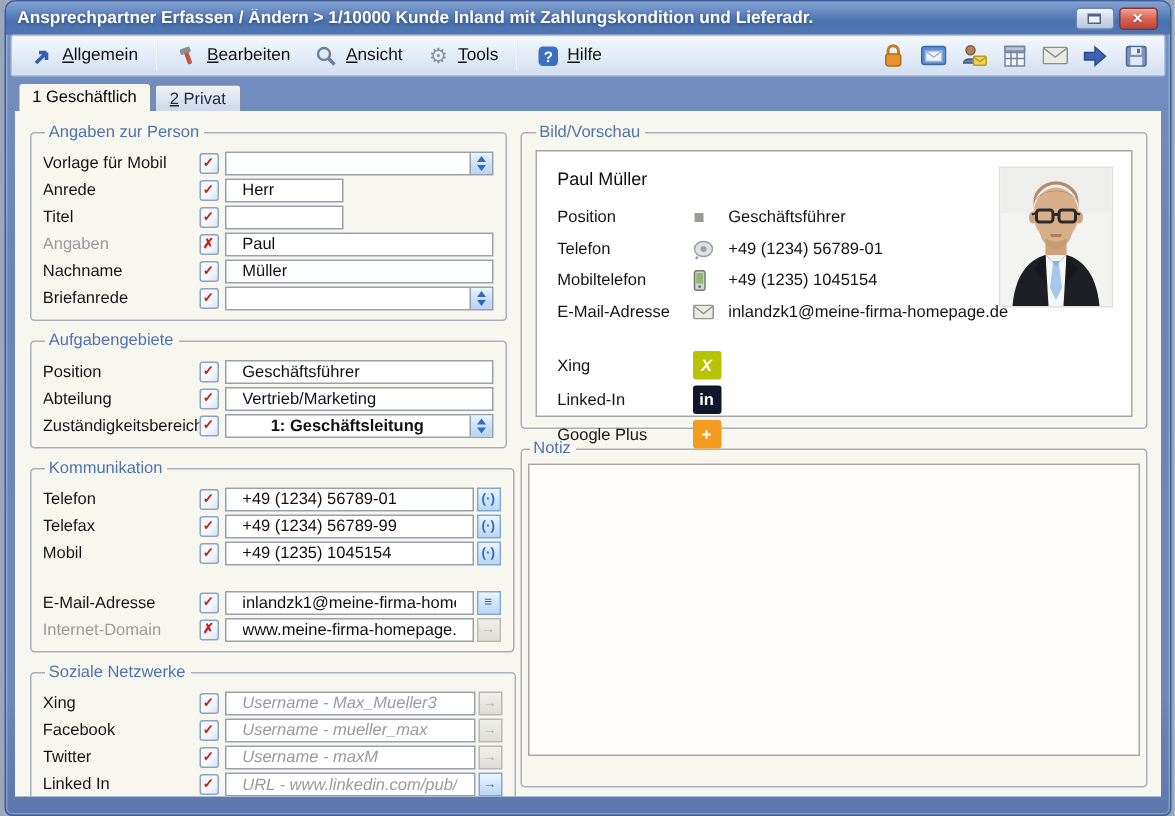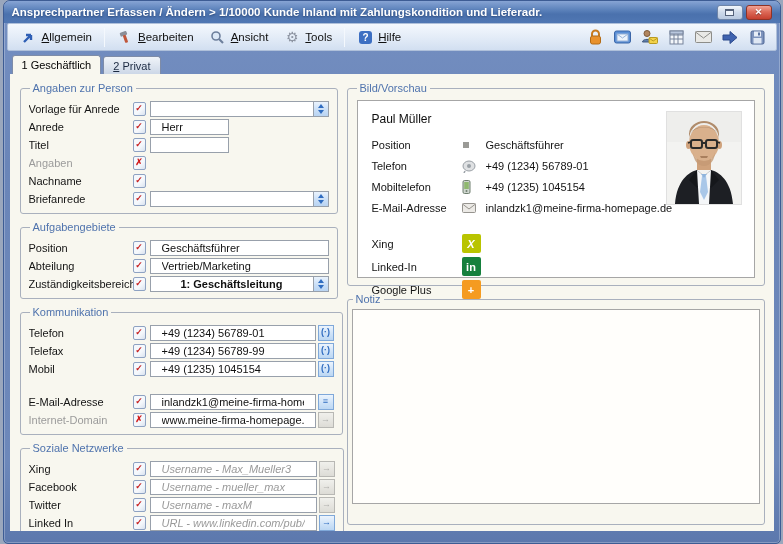--- a/index.html
+++ b/index.html
@@ -217,21 +217,21 @@
   </div>
 
   <div class="content">
 
     <div class="col-left">
 
       <fieldset class="group">
         <legend>Angaben zur Person</legend>
 
         <div class="row">
-          <span class="lbl">Vorlage für Anrede</span>
+          <span class="lbl">Vorlage für Mobil</span>
           <span class="flag">✓</span>
           <div class="ctl">
               <div class="selectbox">
             <span class="val"></span>
             <span class="spin">
                   <i class="t-up"></i>
                   <i class="t-dn"></i>
                 </span>
           </div>
             </div>
@@ -249,25 +249,31 @@
           <span class="lbl">Titel</span>
           <span class="flag">✓</span>
           <div class="ctl short">
               <input class="txt" value="" style="">
             </div>
         </div>
 
         <div class="row">
           <span class="lbl disabled">Angaben</span>
           <span class="flag cross">✗</span>
+          <div class="ctl">
+              <input class="txt" value="Paul" style="">
+            </div>
         </div>
 
         <div class="row">
           <span class="lbl">Nachname</span>
           <span class="flag">✓</span>
+          <div class="ctl">
+              <input class="txt" value="Müller" style="">
+            </div>
         </div>
 
         <div class="row">
           <span class="lbl">Briefanrede</span>
           <span class="flag">✓</span>
           <div class="ctl">
               <div class="selectbox">
             <span class="val"></span>
             <span class="spin">
                   <i class="t-up"></i>
@@ -458,21 +464,21 @@
           </div>
 
           <div class="socgap"></div>
 
           <div class="srow">
             <span class="plbl">Xing</span>
             <span class="socicon" style="background: rgb(185, 196, 0);">X</span>
           </div>
           <div class="srow">
             <span class="plbl">Linked-In</span>
-            <span class="socicon noital" style="background: #15803d;">in</span>
+            <span class="socicon noital" style="background: #0f172a;">in</span>
           </div>
           <div class="srow">
             <span class="plbl">Google Plus</span>
             <span class="socicon noital" style="background: rgb(245, 155, 32);">+</span>
           </div>
 
           <div class="photo">
             <svg width="74" height="92" viewBox="0 0 74 92">
               <rect width="74" height="92" fill="#f3f3f1"></rect>
               <rect x="0" y="0" width="74" height="30" fill="#eeeeec"></rect>

